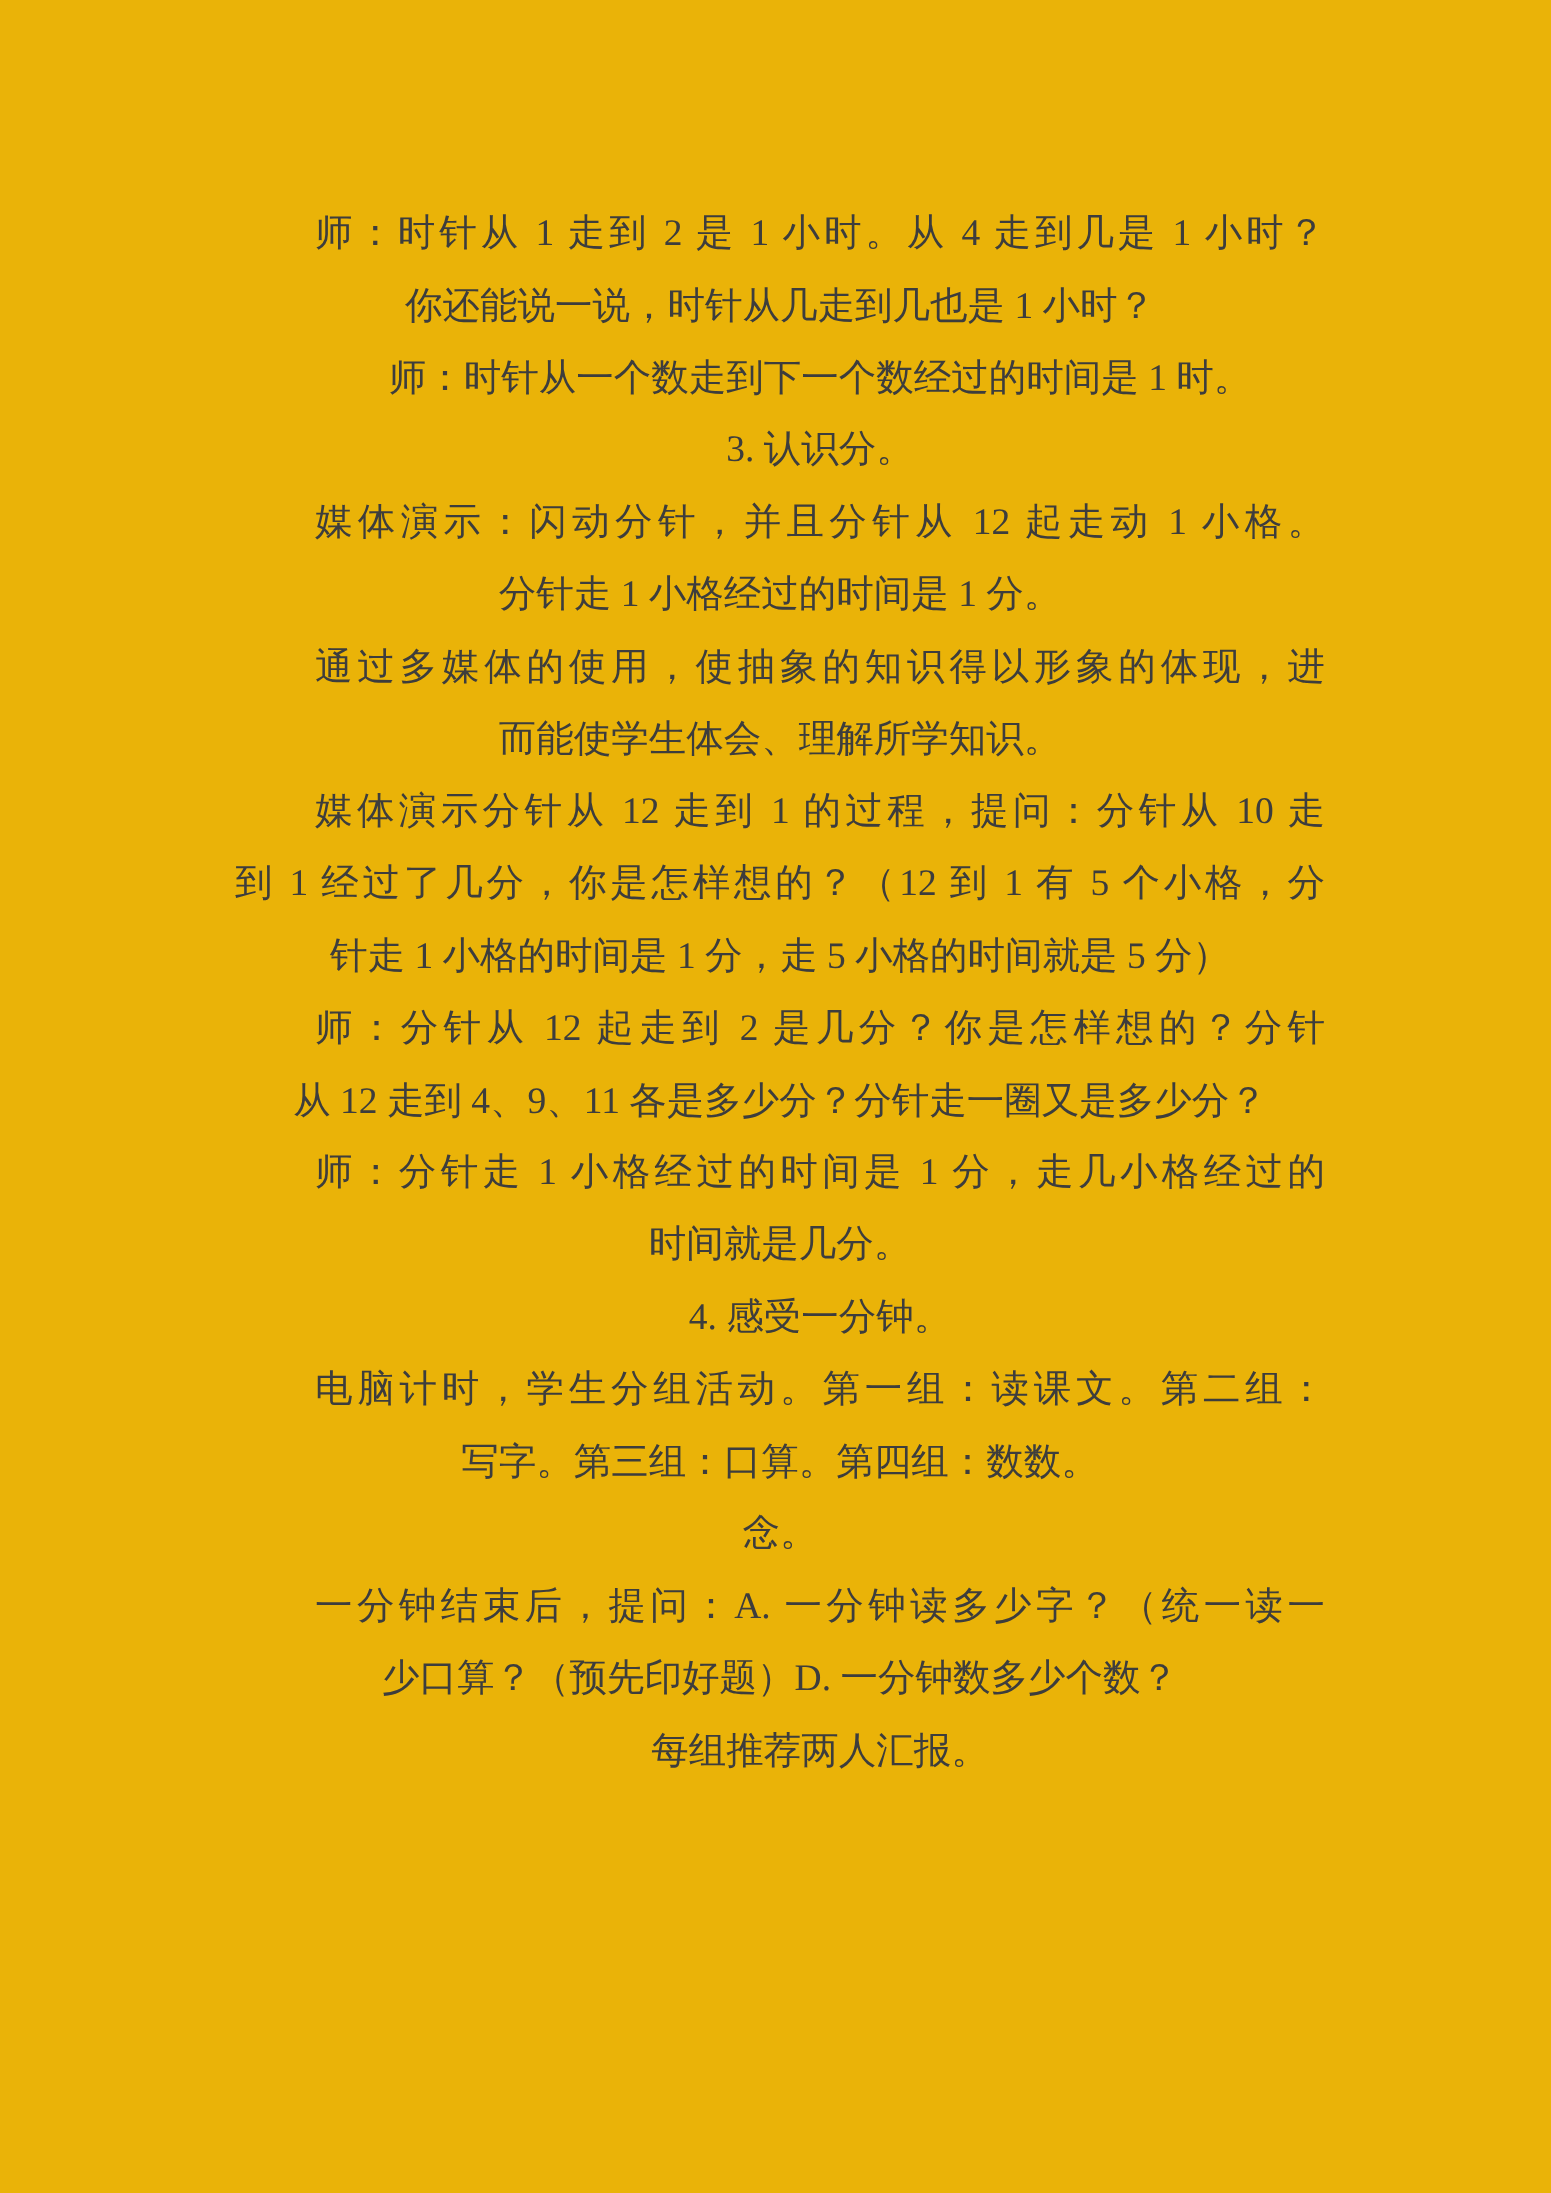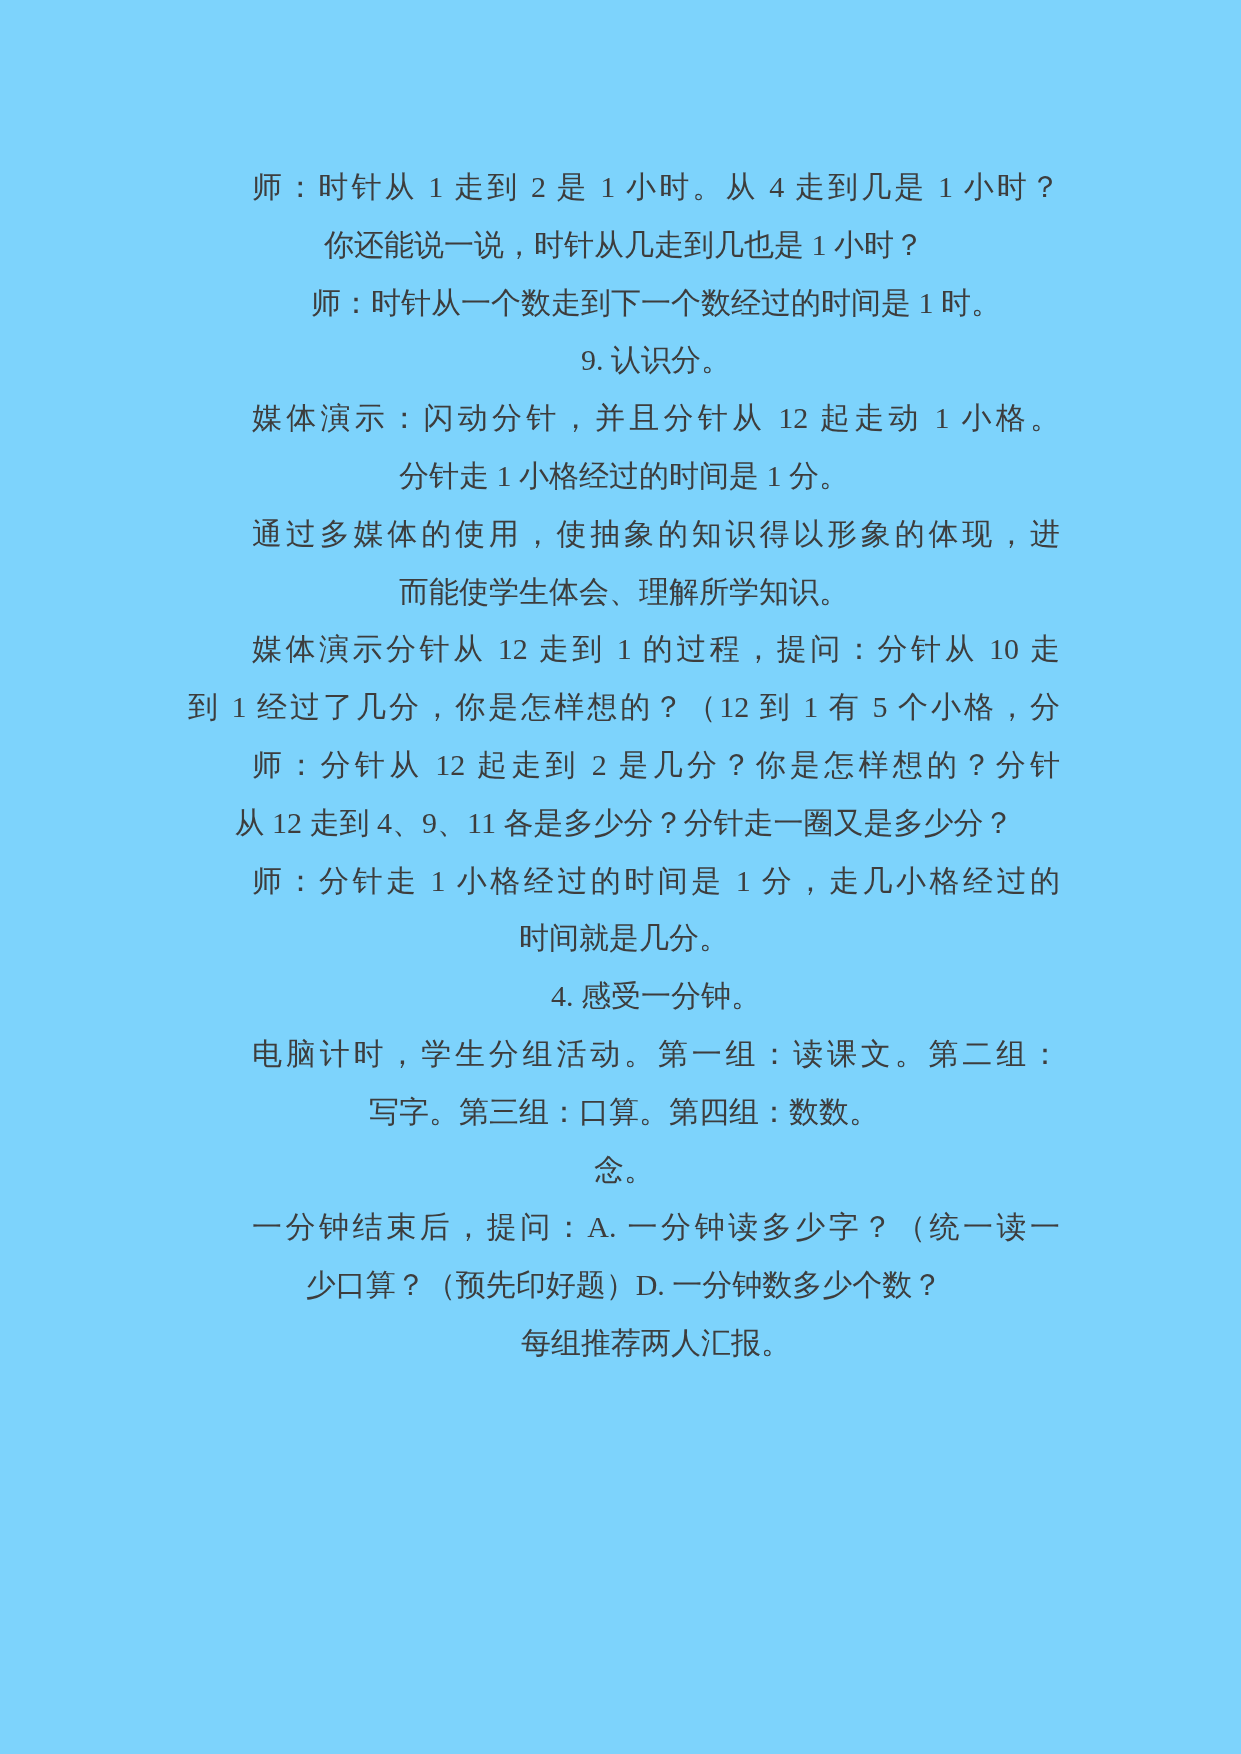--- a/index.html
+++ b/index.html
@@ -4,21 +4,21 @@
 <style>
   html, body {
     margin: 0;
     padding: 0;
     background: #ffffff;
   }
   .page {
     position: relative;
     width: 1241px;
     height: 1754px;
-    background: #7dd3fc;
+    background: #eab308;
     overflow: hidden;
     font-family: "Liberation Serif", "DejaVu Serif", serif;
   }
   .doc-body {
     position: absolute;
     left: 188px;
     top: 158px;
     width: 872px;
     color: #3d3d3d;
     font-size: 30px;
@@ -39,27 +39,28 @@
   }
 </style>
 </head>
 <body>
 
 <div class="page">
   <div class="doc-body">
       <div class="line indent just">师：时针从 1 走到 2 是 1 小时。从 4 走到几是 1 小时？</div>
       <div class="line">你还能说一说，时针从几走到几也是 1 小时？</div>
       <div class="line indent">师：时针从一个数走到下一个数经过的时间是 1 时。</div>
-      <div class="line indent">9. 认识分。</div>
+      <div class="line indent">3. 认识分。</div>
       <div class="line indent just">媒体演示：闪动分针，并且分针从 12 起走动 1 小格。</div>
       <div class="line">分针走 1 小格经过的时间是 1 分。</div>
       <div class="line indent just">通过多媒体的使用，使抽象的知识得以形象的体现，进</div>
       <div class="line">而能使学生体会、理解所学知识。</div>
       <div class="line indent just">媒体演示分针从 12 走到 1 的过程，提问：分针从 10 走</div>
       <div class="line just">到 1 经过了几分，你是怎样想的？（12 到 1 有 5 个小格，分</div>
+      <div class="line">针走 1 小格的时间是 1 分，走 5 小格的时间就是 5 分）</div>
       <div class="line indent just">师：分针从 12 起走到 2 是几分？你是怎样想的？分针</div>
       <div class="line">从 12 走到 4、9、11 各是多少分？分针走一圈又是多少分？</div>
       <div class="line indent just">师：分针走 1 小格经过的时间是 1 分，走几小格经过的</div>
       <div class="line">时间就是几分。</div>
       <div class="line indent">4. 感受一分钟。</div>
       <div class="line indent just">电脑计时，学生分组活动。第一组：读课文。第二组：</div>
       <div class="line">写字。第三组：口算。第四组：数数。</div>
       <div class="line">念。</div>
       <div class="line indent just">一分钟结束后，提问：A. 一分钟读多少字？（统一读一</div>
       <div class="line">少口算？（预先印好题）D. 一分钟数多少个数？</div>

